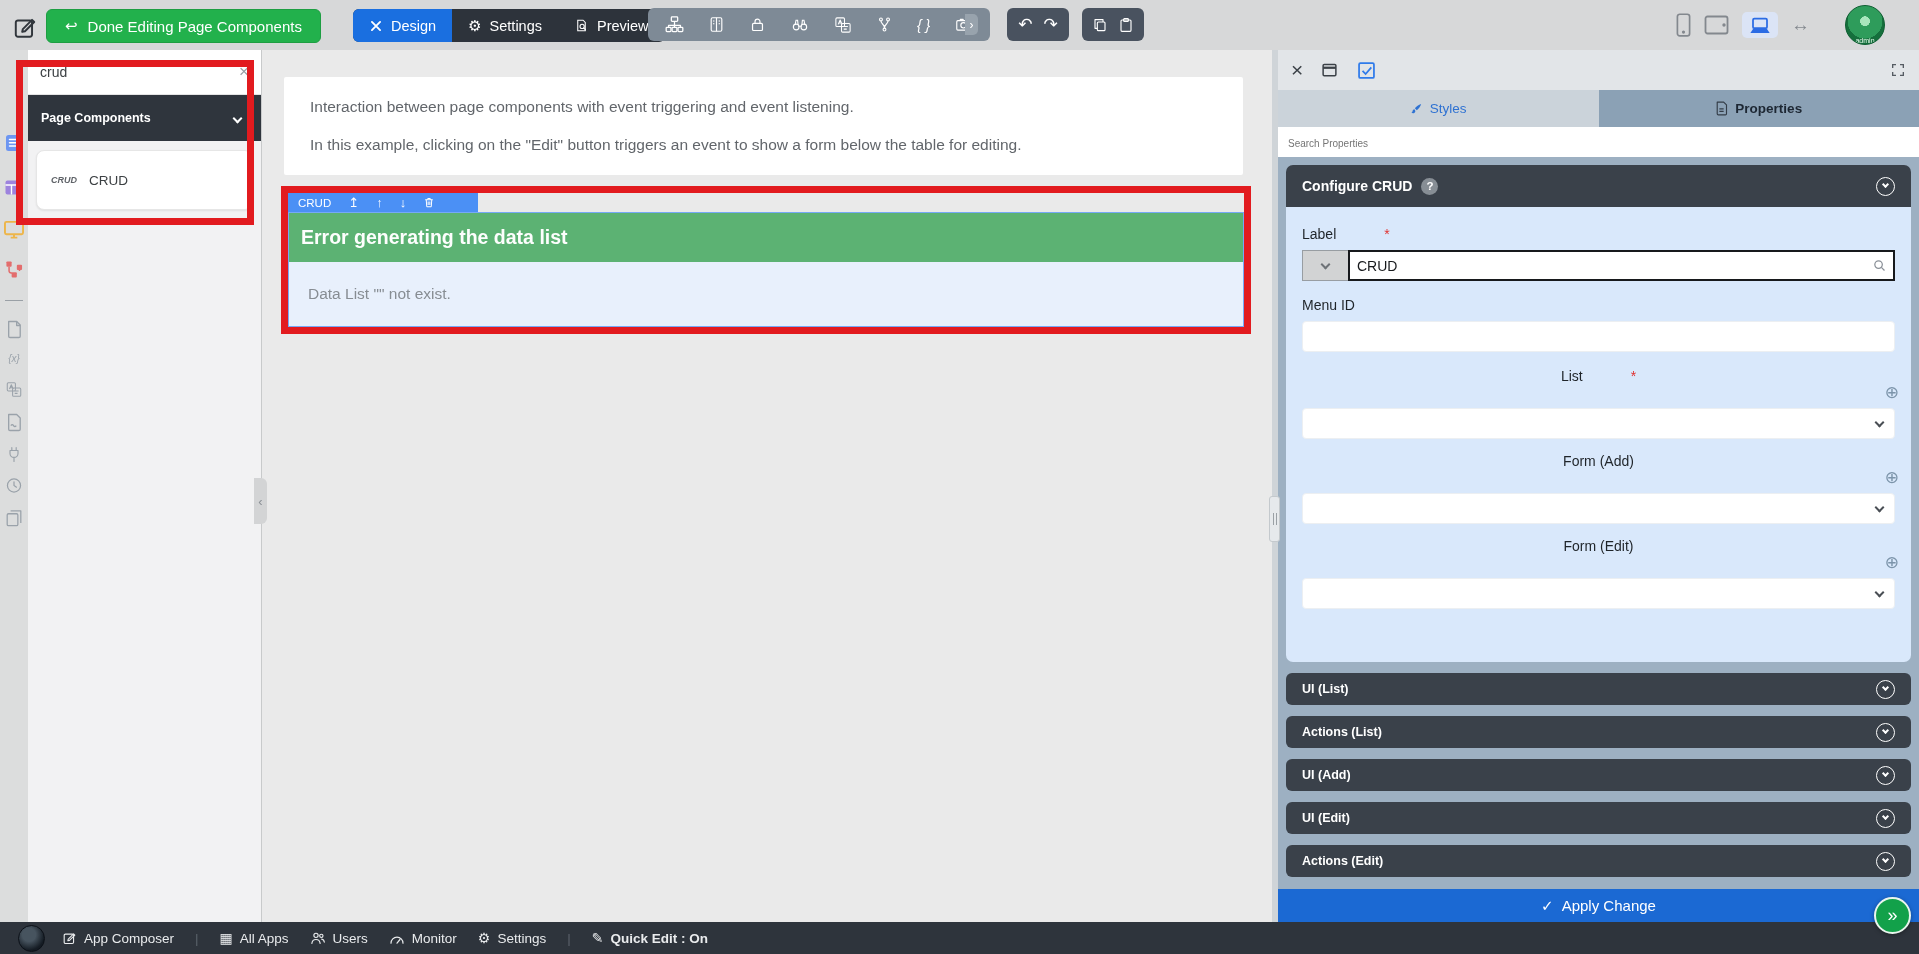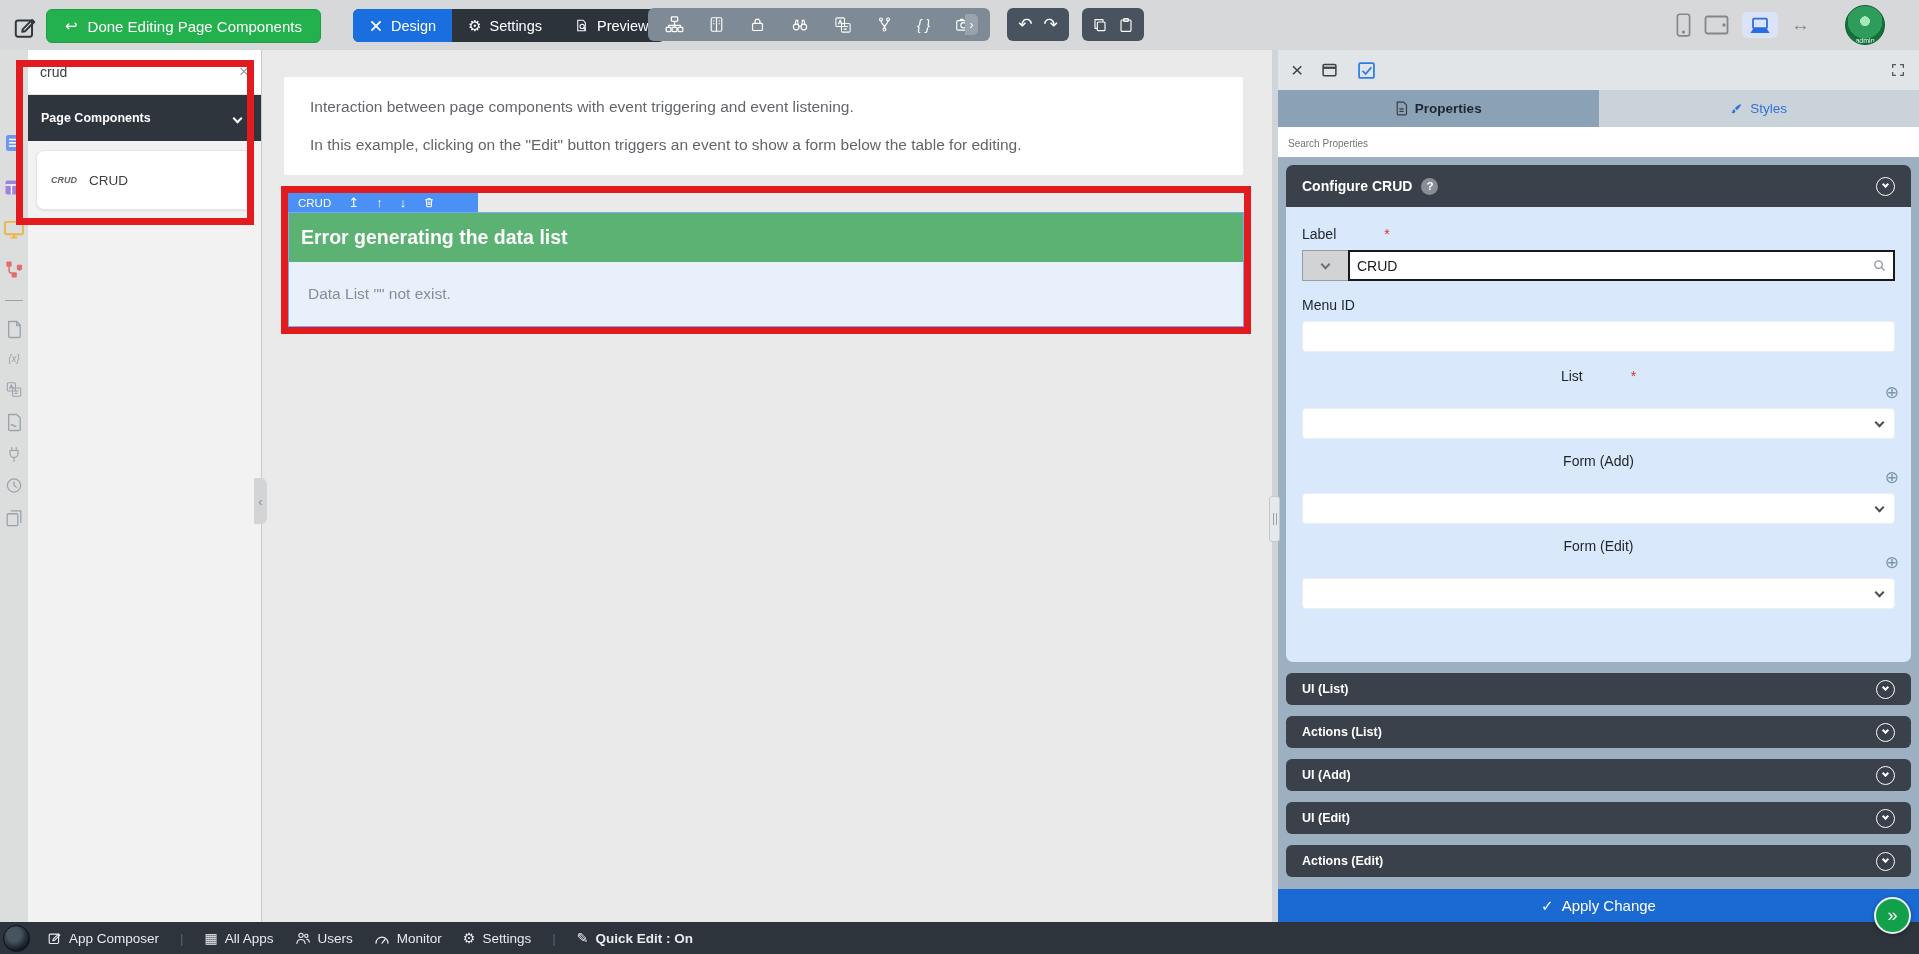--- a/index.html
+++ b/index.html
@@ -136,21 +136,21 @@
   .circ-chv .chv { width:5px; height:5px; margin-top:-3px; color:#fff; }
   .apply { height:33px; background:#1b69d3; color:#fff; display:flex; align-items:center;
            justify-content:center; gap:8px; font-size:15px; cursor:pointer; }
   .fab { position:absolute; left:1874px; top:897px; width:37px; height:37px; border-radius:50%;
          background:#12a14a; color:#fff; display:flex; align-items:center; justify-content:center;
          font-size:18px; z-index:60; border:2px solid #e9f5ee; box-shadow:0 1px 4px rgba(0,0,0,.35);
          cursor:pointer; }
 
   
   .bbar { position:absolute; left:0; top:922px; width:1919px; height:32px; background:#2e343c;
-          display:flex; align-items:center; color:#e9ebed; font-size:13.5px; padding-left:3px; z-index:50; }
+          display:flex; align-items:center; color:#e9ebed; font-size:13.5px; padding-left:18px; z-index:50; }
   .bbar-logo { width:27px; height:27px; border-radius:50%; margin-right:17px; flex:0 0 auto;
                background:radial-gradient(circle at 40% 35%, #47545f 0 30%, #141b23 70%);
                border:1px solid #0c1118; cursor:pointer; }
   .bbar-item { display:flex; align-items:center; gap:7px; margin-right:21px; cursor:pointer; white-space:nowrap; }
   .bbar-div { color:#5b626b; margin-right:21px; }
   .bbar-glyph { font-size:14px; line-height:1; }
   .quick { font-weight:bold; }
 
   
   .chv { display:inline-block; width:7px; height:7px; border-right:2px solid currentColor;
@@ -438,32 +438,32 @@
             <path d="M7.5 12.5l3.5 3.5 6.5-7.5"></path>
           </svg>
         </span>
       <span class="rp-full">
           <svg width="16" height="16" viewBox="0 0 24 24" fill="none" stroke="#555b62" stroke-width="2">
             <path d="M4 9V4h5M15 4h5v5M20 15v5h-5M9 20H4v-5"></path>
           </svg>
         </span>
     </div>
     <div class="rp-tabs">
+      <div class="rp-tab inactive">
+        <svg width="13" height="13" viewBox="0 0 24 24" fill="#2f72d2">
+            <path d="M20.5 3.5c-4.5 1-9 4.5-11.5 8l3.5 3.5c3.5-2.5 7-7 8-11.5zM8 13.5c-2 .3-3.2 1.7-3.6 4.4-.1.8-.8 1.4-1.9 1.6 1.3 1.6 5.6 2 7-1 .7-1.4.4-2.8-1.5-5z"></path>
+          </svg>
+        <span>Styles</span>
+      </div>
       <div class="rp-tab active">
         <svg width="13" height="15" viewBox="0 0 18 21" fill="none" stroke="#333c47" stroke-width="1.6" stroke-linejoin="round">
             <path d="M3 1.5h9l4 4V18a1.5 1.5 0 0 1-1.5 1.5h-10A1.5 1.5 0 0 1 3 18z"></path>
             <path d="M6 11h6M6 14.5h6"></path>
           </svg>
         <span>Properties</span>
-      </div>
-      <div class="rp-tab inactive">
-        <svg width="13" height="13" viewBox="0 0 24 24" fill="#2f72d2">
-            <path d="M20.5 3.5c-4.5 1-9 4.5-11.5 8l3.5 3.5c3.5-2.5 7-7 8-11.5zM8 13.5c-2 .3-3.2 1.7-3.6 4.4-.1.8-.8 1.4-1.9 1.6 1.3 1.6 5.6 2 7-1 .7-1.4.4-2.8-1.5-5z"></path>
-          </svg>
-        <span>Styles</span>
       </div>
     </div>
     <div class="rp-search">
       <input type="text" placeholder="Search Properties" style="">
     </div>
 
     <div class="rp-body">
       <div class="cfg">
         <div class="cfg-head">
           <span>Configure CRUD</span>

